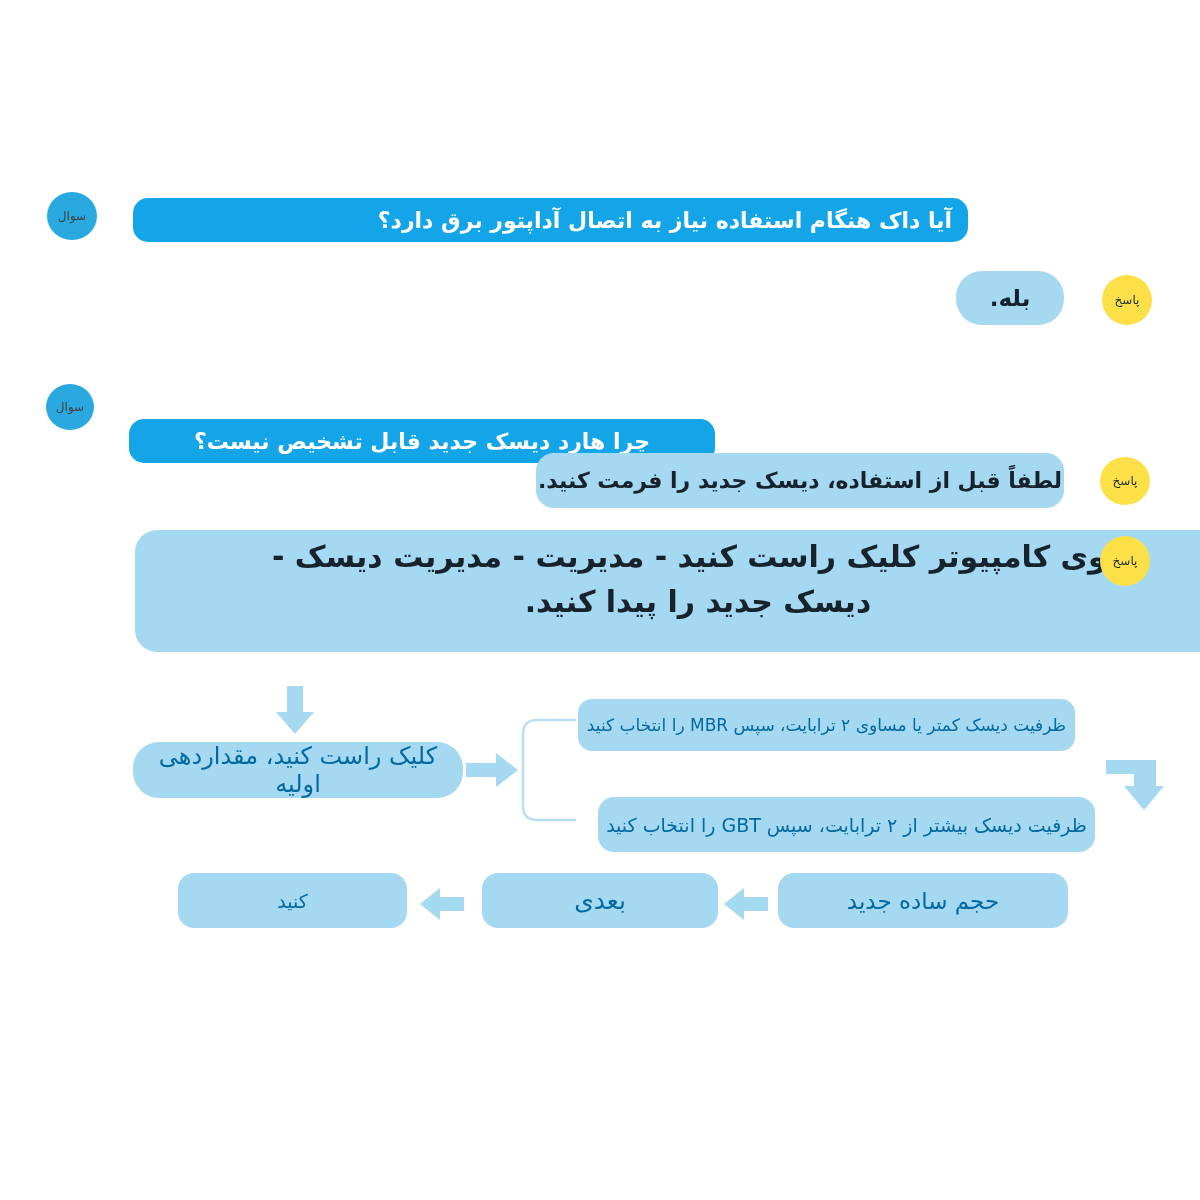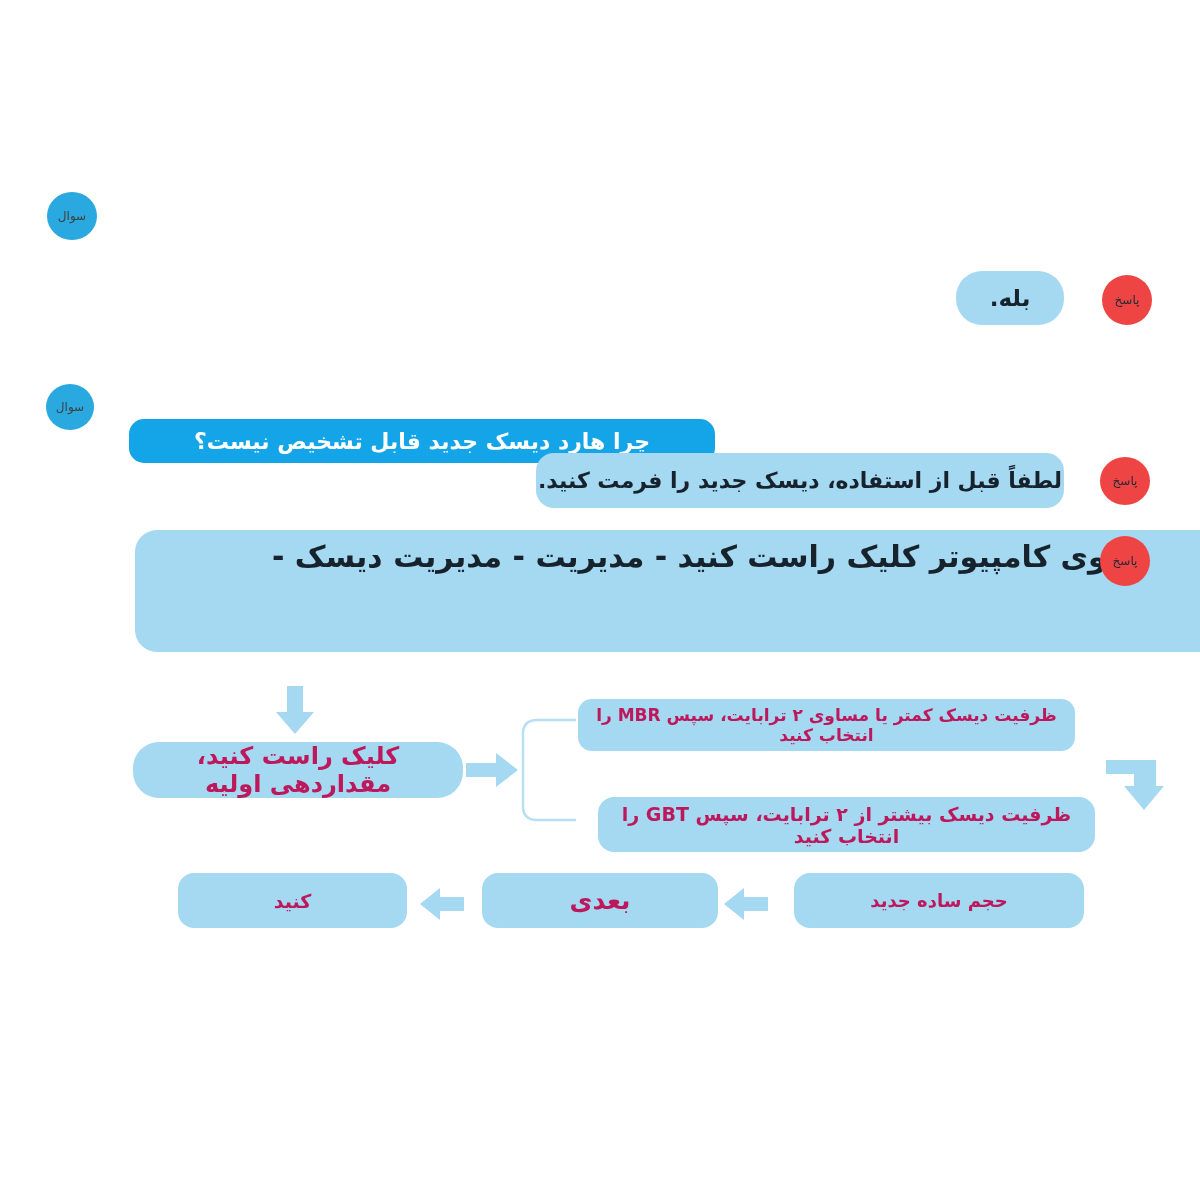--- a/index.html
+++ b/index.html
@@ -6,31 +6,34 @@
   .canvas{position:relative;width:1200px;height:1200px;background:#ffffff;overflow:hidden;
           font-family:"DejaVu Sans",sans-serif;}
   .abs{position:absolute;box-sizing:border-box;}
   .qbubble{background:#14a5e9;border-radius:15px;color:#ffffff;font-weight:bold;
            font-size:22px;display:flex;align-items:center;}
   .lbubble{background:#a5d8f1;color:#16222c;font-weight:bold;
            display:flex;align-items:center;justify-content:center;text-align:center;}
   .badge{border-radius:50%;display:flex;align-items:center;justify-content:center;
          font-size:12px;}
   .badge-q{background:#2aa8e0;color:#404040;}
-  .badge-a{background:#ef4444;color:#1c2b36;justify-content:center;}
-  .flowtext{color:#be185d;font-weight:bold;}
+  .badge-a{background:#fde047;color:#1c2b36;justify-content:center;}
+  .flowtext{color:#0369a1;font-weight:normal;}
   svg{display:block;}
 </style>
 </head>
 <body>
 
 <div class="canvas">
 
   <div class="abs badge badge-q" style="left:47px;top:192px;width:50px;height:48px;">
     <span dir="rtl">سوال</span>
+  </div>
+  <div class="abs qbubble" style="left:133px;top:198px;width:835px;height:44px;justify-content:flex-end;padding:0 16px;">
+    <span dir="rtl">آیا داک هنگام استفاده نیاز به اتصال آداپتور برق دارد؟</span>
   </div>
 
   <div class="abs lbubble" style="left:956px;top:271px;width:108px;height:54px;border-radius:26px;font-size:23px;">
     <span dir="rtl">بله.</span>
   </div>
   <div class="abs badge badge-a" style="left:1102px;top:275px;width:50px;height:50px;">
     <span dir="rtl">پاسخ</span>
   </div>
 
   <div class="abs badge badge-q" style="left:46px;top:384px;width:48px;height:46px;">
@@ -42,20 +45,21 @@
 
   <div class="abs lbubble" style="left:536px;top:453px;width:528px;height:55px;border-radius:18px;font-size:22px;">
     <span dir="rtl">لطفاً قبل از استفاده، دیسک جدید را فرمت کنید.</span>
   </div>
   <div class="abs badge badge-a" style="left:1100px;top:457px;width:50px;height:48px;">
     <span dir="rtl">پاسخ</span>
   </div>
 
   <div class="abs lbubble" style="left:135px;top:530px;width:1126px;height:122px;border-radius:22px;font-size:30px;flex-direction:column;justify-content:flex-start;padding-top:4px;line-height:45px;">
     <span dir="rtl">روی کامپیوتر کلیک راست کنید - مدیریت - مدیریت دیسک -</span>
+    <span dir="rtl">دیسک جدید را پیدا کنید.</span>
   </div>
   <div class="abs badge badge-a" style="left:1100px;top:536px;width:50px;height:50px;">
     <span dir="rtl">پاسخ</span>
   </div>
 
   <div class="abs" style="left:272px;top:686px;">
     <svg width="46" height="48" viewBox="0 0 46 48">
       <polygon points="15,0 31,0 31,26 42,26 23,48 4,26 15,26" fill="#a5d8f1"></polygon>
     </svg>
   </div>
@@ -83,21 +87,21 @@
   <div class="abs lbubble flowtext" style="left:598px;top:797px;width:497px;height:55px;border-radius:16px;font-size:19px;">
     <span dir="rtl">ظرفیت دیسک بیشتر از ۲ ترابایت، سپس GBT را انتخاب کنید</span>
   </div>
 
   <div class="abs" style="left:1100px;top:753px;">
     <svg width="64" height="60" viewBox="0 0 64 60">
       <polygon points="6,7 56,7 56,33 64,33 44,57 24,33 34,33 34,21 6,21" fill="#a5d8f1"></polygon>
     </svg>
   </div>
 
-  <div class="abs lbubble flowtext" style="left:778px;top:873px;width:290px;height:55px;border-radius:16px;font-size:18px;margin-left:16px;">
+  <div class="abs lbubble flowtext" style="left:778px;top:873px;width:290px;height:55px;border-radius:16px;font-size:23px;">
     <span dir="rtl">حجم ساده جدید</span>
   </div>
 
   <div class="abs" style="left:724px;top:888px;">
     <svg width="44" height="32" viewBox="0 0 44 32">
       <polygon points="0,16 20,0 20,9 44,9 44,23 20,23 20,32" fill="#a5d8f1"></polygon>
     </svg>
   </div>
 
   <div class="abs lbubble flowtext" style="left:482px;top:873px;width:236px;height:55px;border-radius:16px;font-size:25px;">

